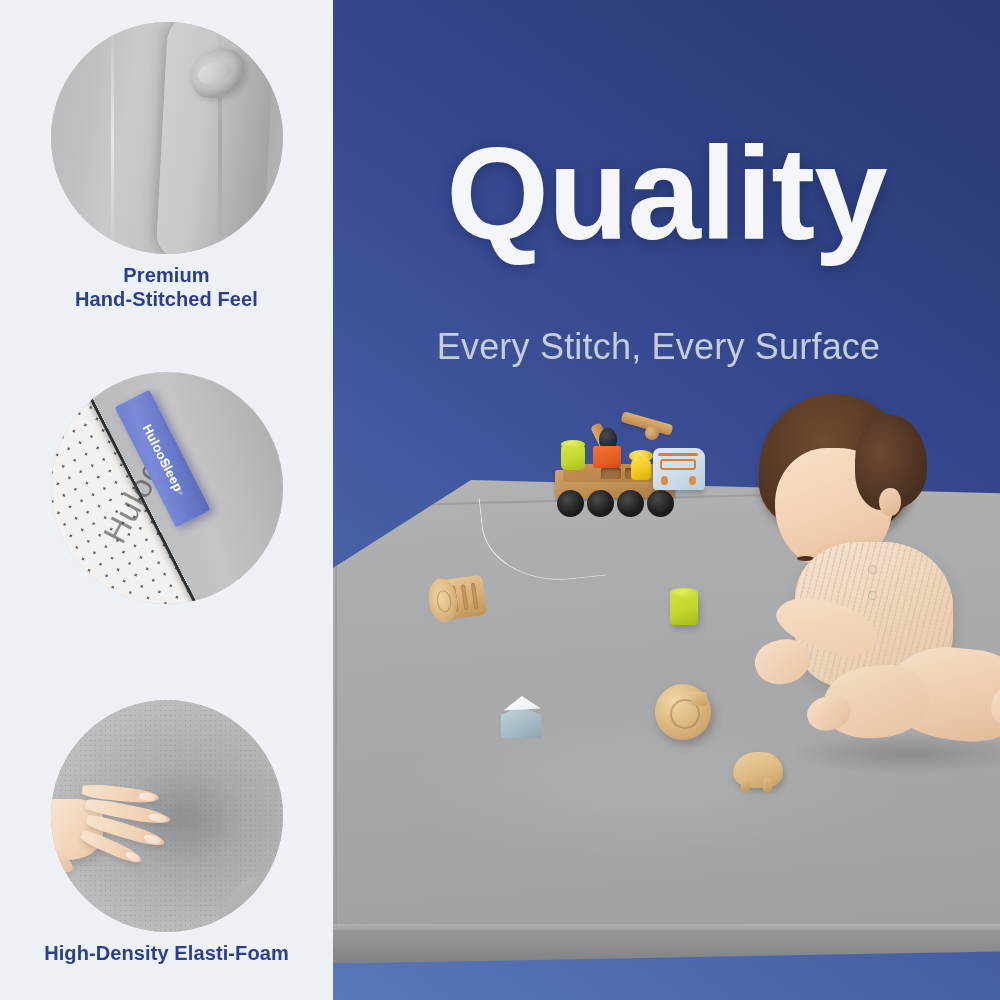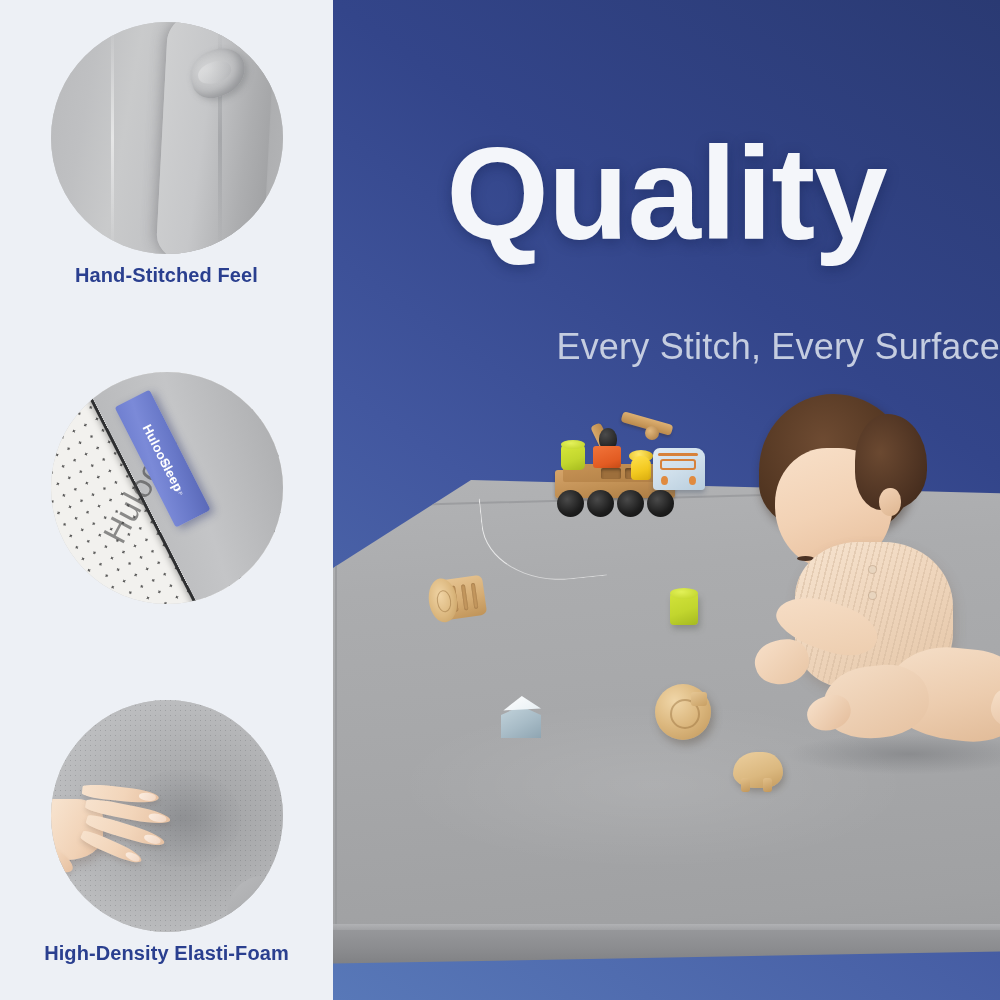--- a/index.html
+++ b/index.html
@@ -172,22 +172,22 @@
   }
   .headline-2 {
     position:absolute; left:0; right:0; top:128px;
     text-align:center;
     color:#f4f6fa;
     font-size:132px; font-weight:700; letter-spacing:-1px;
     line-height:1;
     text-shadow:0 3px 14px rgba(10,20,60,.35);
   }
   .subhead {
-    position:absolute; left:0; right:0; top:326px;
-    text-align:right;
+    position:absolute; left:0; right:16px; top:326px;
+    text-align:center;
     color:#c5cde0;
     font-size:36px; font-weight:400; letter-spacing:.2px;
   }
 
   
   .photo { position:absolute; left:0; top:400px; width:667px; height:600px; }
 
   .mat-top {
     position:absolute;
     left:-24px; top:80px; width:720px; height:470px;
@@ -486,20 +486,21 @@
 
     <div class="feature-block" style="top:22px;">
       <div class="circle-wrap">
         <div class="fab-bg"></div>
         <div class="fab-seam"></div>
         <div class="fab-roll"></div>
         <div class="fab-seam2"></div>
         <div class="fab-knot"></div>
       </div>
       <div class="feature-caption">
+        <div>Premium</div>
         <div>Hand-Stitched Feel</div>
       </div>
     </div>
 
     <div class="feature-block" style="top:372px;">
       <div class="circle-wrap">
         <div class="ns-bg"></div>
         <div class="ns-dots"></div>
         <div class="ns-gray"></div>
         <div class="ns-brand-emboss">HulooSl</div>

